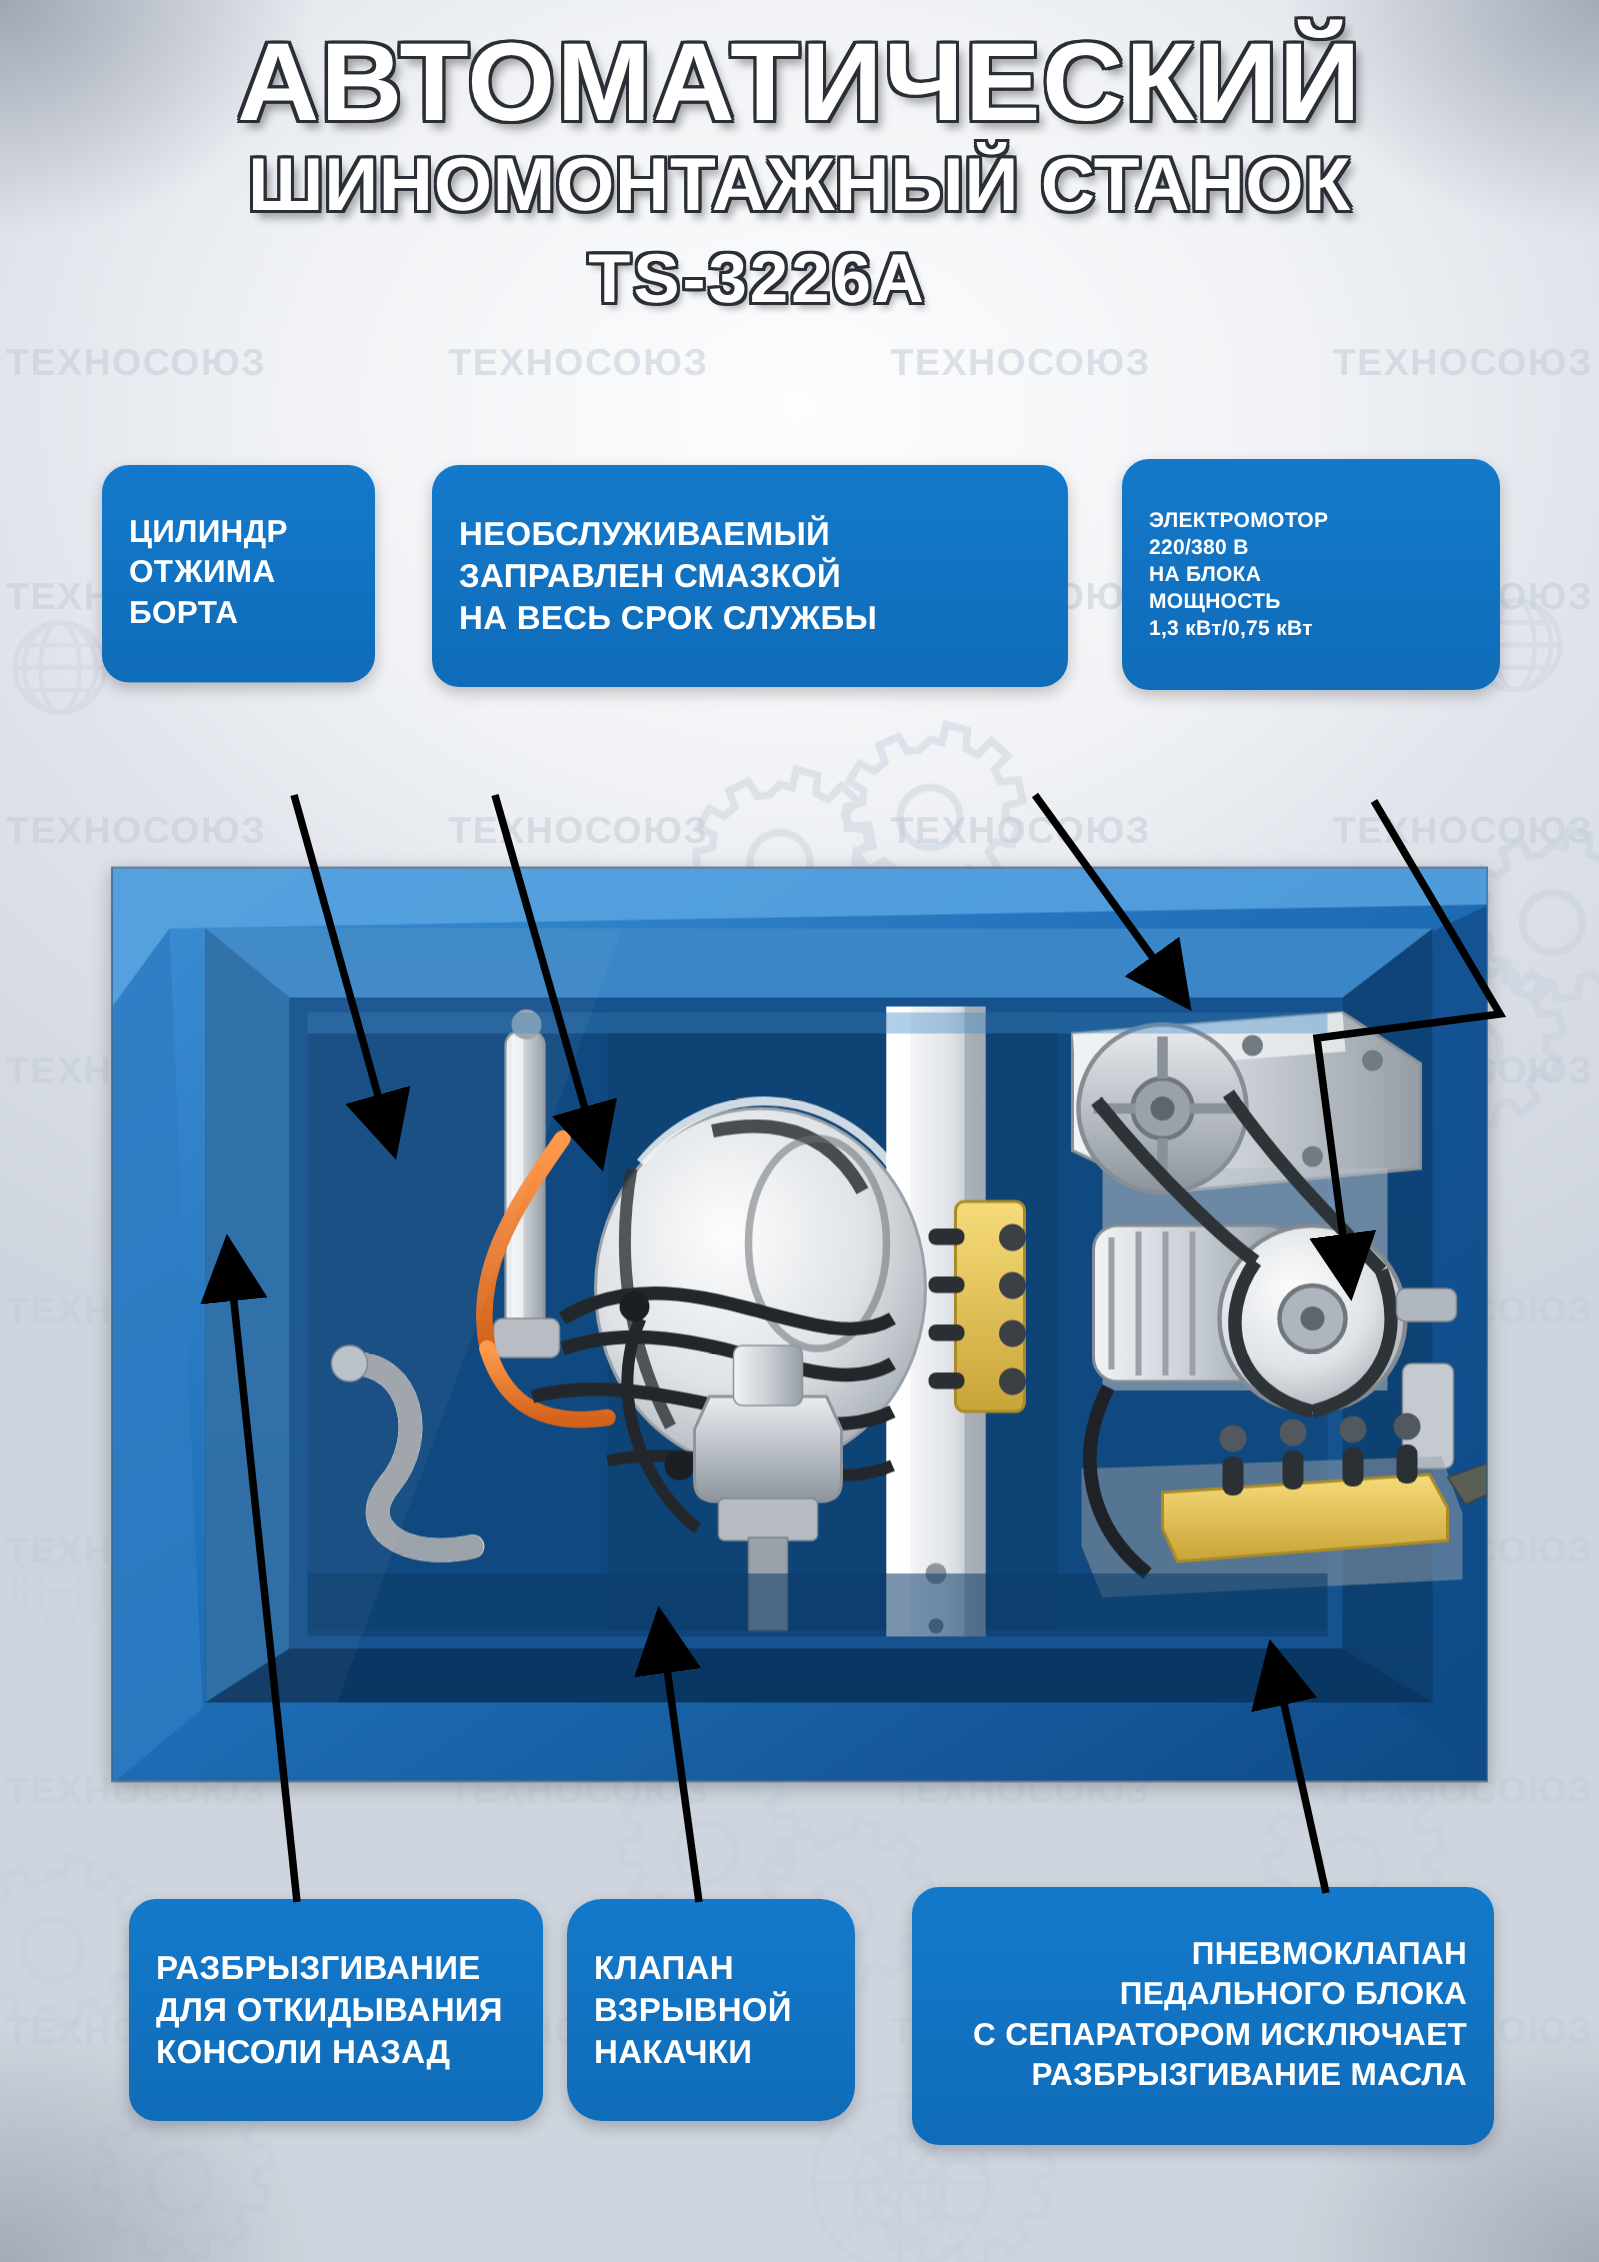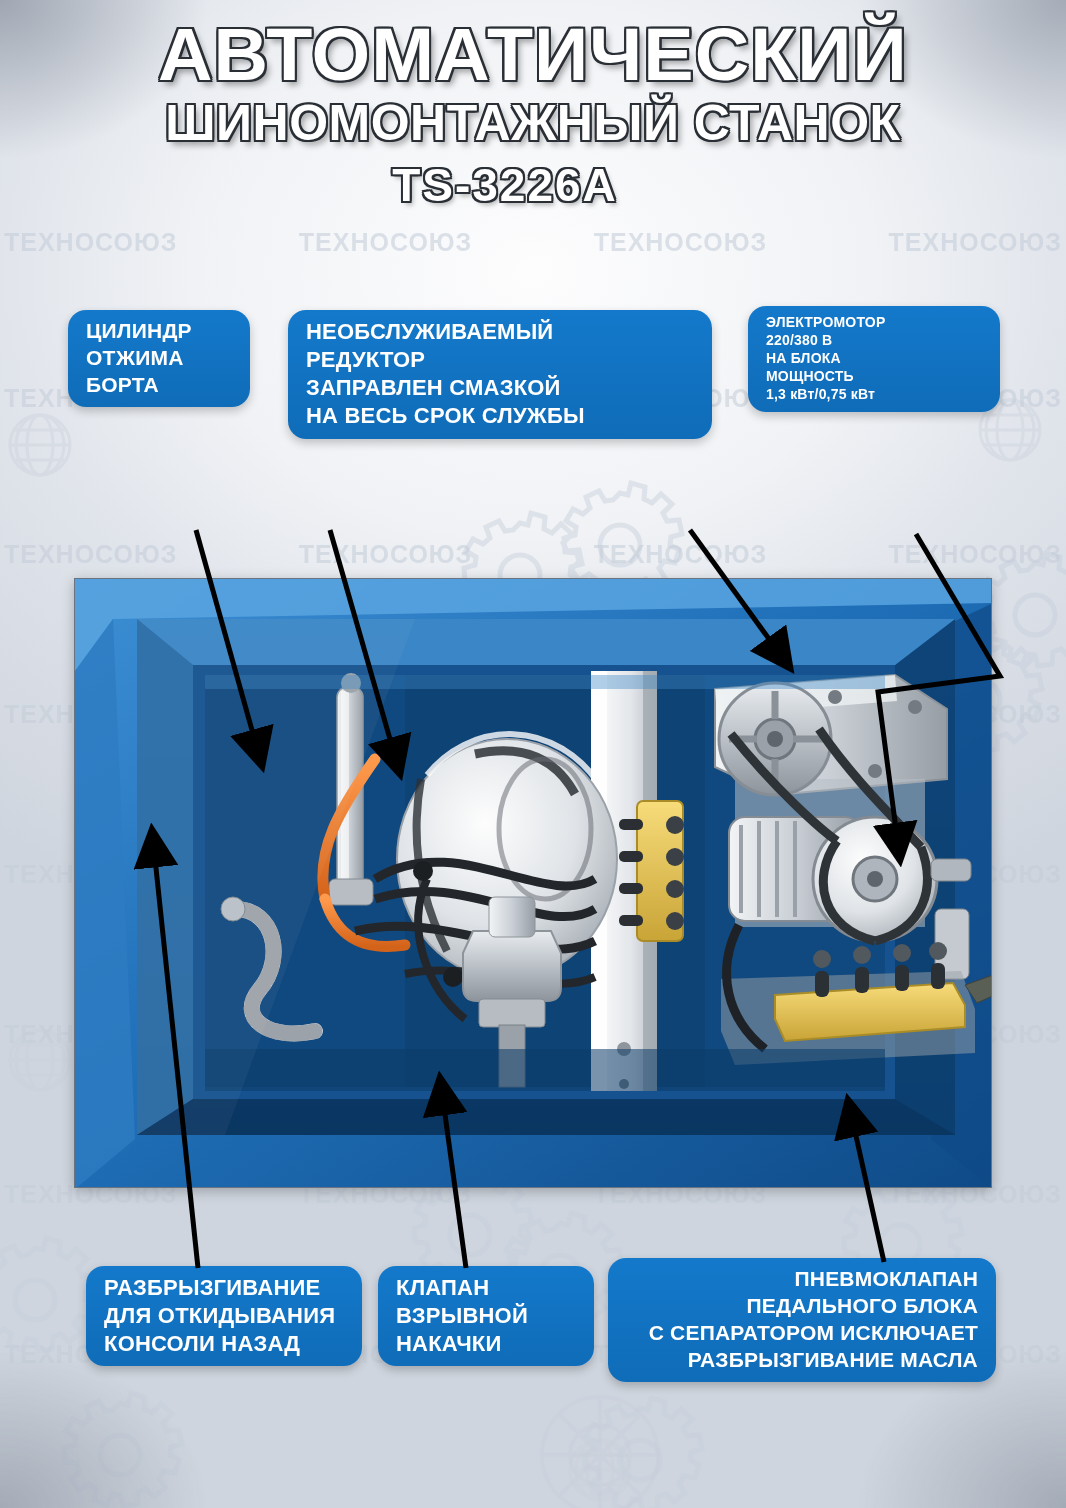--- a/index.html
+++ b/index.html
@@ -97,21 +97,21 @@
 
   
   .callout {
     position: absolute;
     background: #1173c4;
     background: linear-gradient(180deg, #1479cb 0%, #0f6cb8 100%);
     border-radius: 18px;
     color: #ffffff;
     font-weight: 700;
     line-height: 1.28;
-    padding: 8px 18px;
+    padding: 32px 18px;
     box-shadow: 0 4px 10px rgba(0,0,0,.22);
     z-index: 7;
     letter-spacing: .2px;
   }
   .callout span { display: block; }
 
   
   .photo {
     position: absolute;
     left: 74px;
@@ -455,40 +455,39 @@
   </svg>
 
   <div class="callout" style="left:68px; top:310px; width:182px; font-size:21px;">
     <span>ЦИЛИНДР</span>
     <span>ОТЖИМА</span>
     <span>БОРТА</span>
   </div>
 
   <div class="callout" style="left:288px; top:310px; width:424px; font-size:22px;">
     <span>НЕОБСЛУЖИВАЕМЫЙ</span>
-    <span>РЕДУКТОР</span>
     <span>ЗАПРАВЛЕН СМАЗКОЙ</span>
     <span>НА ВЕСЬ СРОК СЛУЖБЫ</span>
   </div>
 
   <div class="callout" style="left:748px; top:306px; width:252px; font-size:14px;">
     <span>ЭЛЕКТРОМОТОР</span>
     <span>220/380 В</span>
     <span>НА БЛОКА</span>
     <span>МОЩНОСТЬ</span>
     <span>1,3 кВт/0,75 кВт</span>
   </div>
 
   <div class="callout" style="left:86px; top:1266px; width:276px; font-size:22px;">
     <span>РАЗБРЫЗГИВАНИЕ</span>
     <span>ДЛЯ ОТКИДЫВАНИЯ</span>
     <span>КОНСОЛИ НАЗАД</span>
   </div>
 
-  <div class="callout" style="left:378px; top:1266px; width:216px; font-size:22px;">
+  <div class="callout" style="left:378px; top:1266px; width:192px; font-size:22px;border-radius:23px;">
     <span>КЛАПАН</span>
     <span>ВЗРЫВНОЙ</span>
     <span>НАКАЧКИ</span>
   </div>
 
   <div class="callout" style="left:608px; top:1258px; width:388px; font-size:21px;text-align:right;">
     <span>ПНЕВМОКЛАПАН</span>
     <span>ПЕДАЛЬНОГО БЛОКА</span>
     <span>С СЕПАРАТОРОМ ИСКЛЮЧАЕТ</span>
     <span>РАЗБРЫЗГИВАНИЕ МАСЛА</span>

